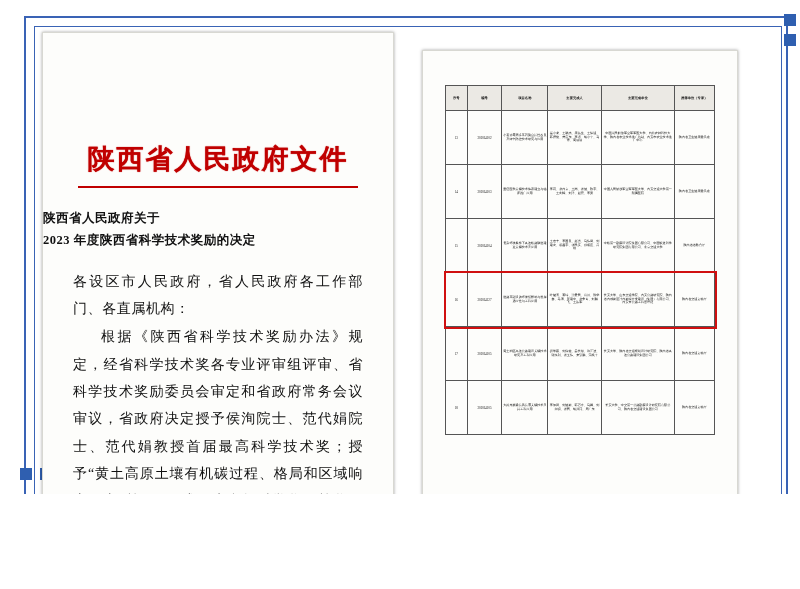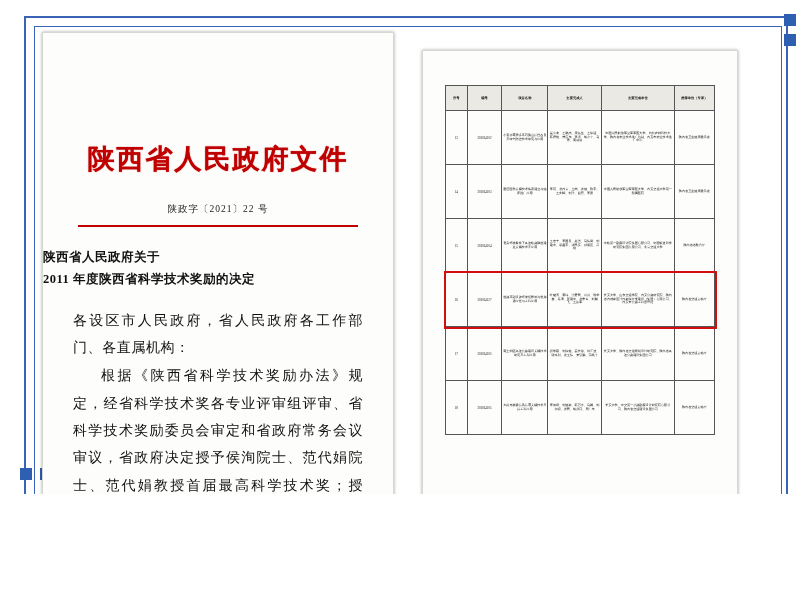--- a/index.html
+++ b/index.html
@@ -179,25 +179,24 @@
 
   <div class="frame-outer"></div>
   <div class="frame-inner"></div>
   <div class="corner-sq tr1"></div>
   <div class="corner-sq tr2"></div>
   <div class="corner-sq bl1"></div>
   <div class="corner-sq bl2"></div>
 
   <div class="page page-left">
     <div class="doc-title">陕西省人民政府文件</div>
-    <div class="doc-number">陕政字〔2021〕22 号</div>
     <div class="red-rule"></div>
     <div class="doc-heading">
       <div>陕西省人民政府关于</div>
-      <div>2011 年度陕西省科学技术奖励的决定</div>
+      <div>2023 年度陕西省科学技术奖励的决定</div>
     </div>
     <div class="doc-body">
       <p class="noindent">各设区市人民政府，省人民政府各工作部门、各直属机构：</p>
       <p>根据《陕西省科学技术奖励办法》规定，经省科学技术奖各专业评审组评审、省科学技术奖励委员会审定和省政府常务会议审议，省政府决定授予侯洵院士、范代娟院士、范代娟教授首届最高科学技术奖；授予“黄土高原土壤有机碳过程、格局和区域响应研究”等 14 项成果省自然科学奖一等奖，授予“高超声速飞行动力学分析与控制及应用研究”等 11 项成果省自然科学奖二等奖，授予“复杂脊柱手术稳定重建的创新技术产品与应用”等 8 项成果（通用项目 5 项、专用项目 3 项）省技术发明奖一等奖，授予“面向应急需求的通信网络对抗与容量优化技术及应用”等 4 项成果省技术发明奖二等奖，授予“高效负载型钯系催化剂的</p>
     </div>
     <div class="page-num">— 1 —</div>
   </div>
 
   <div class="page page-right">
     <div class="scan-wrap">

